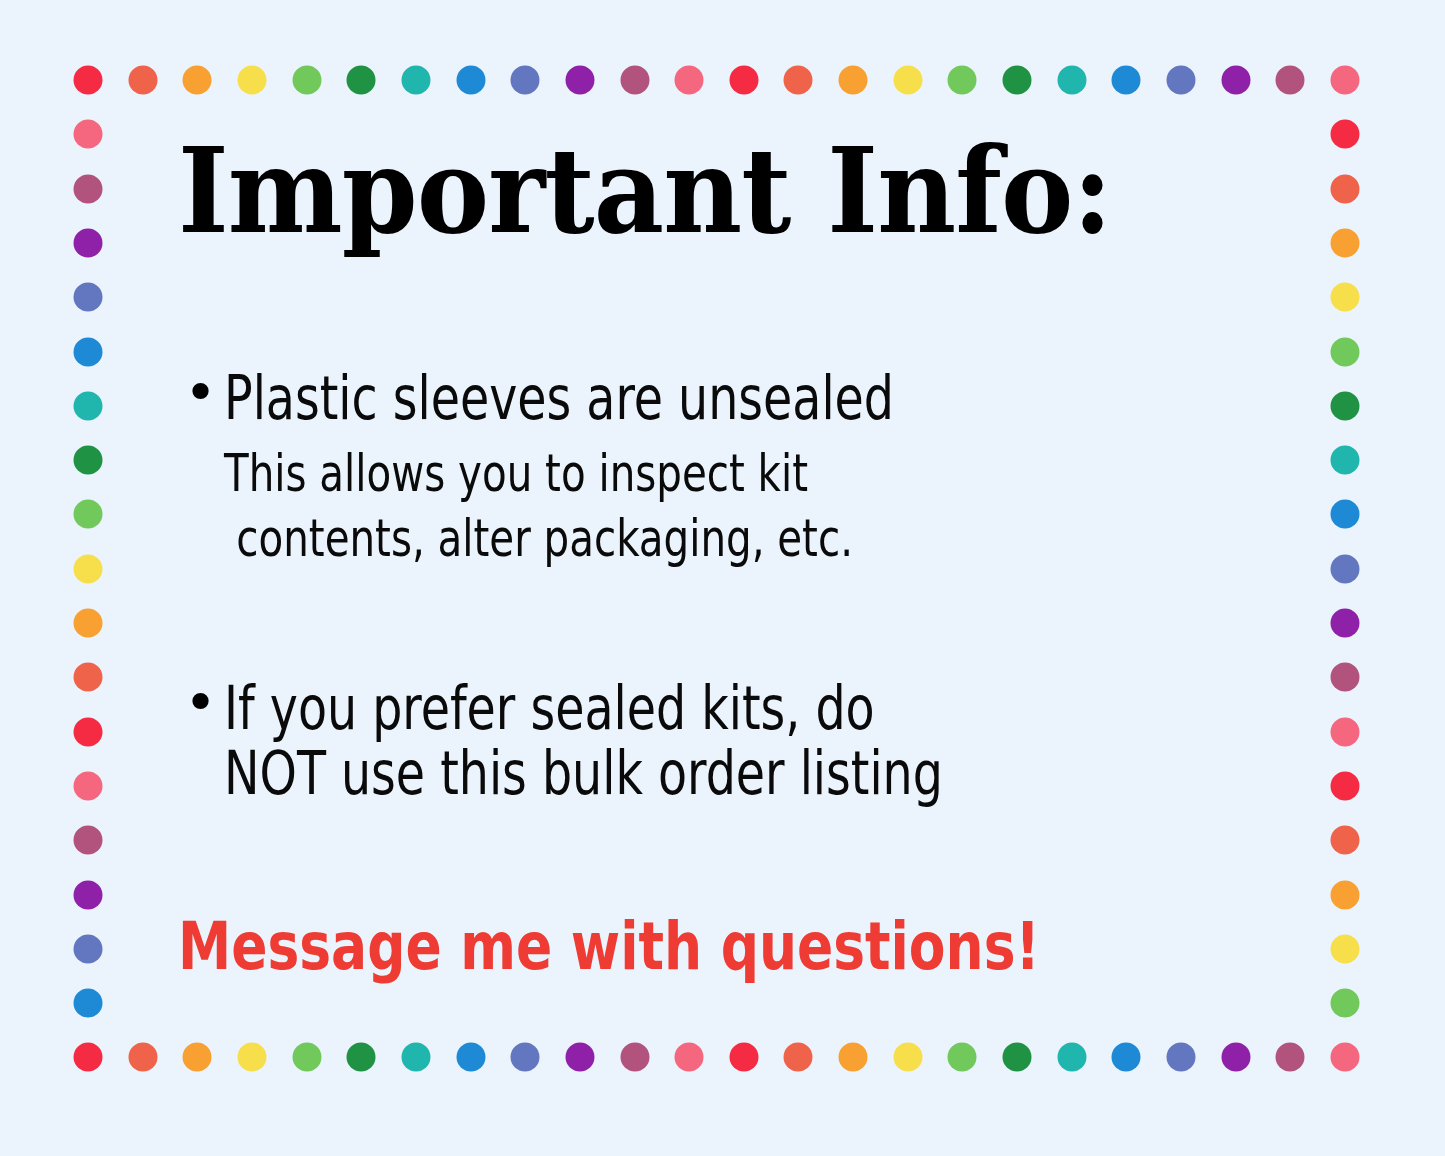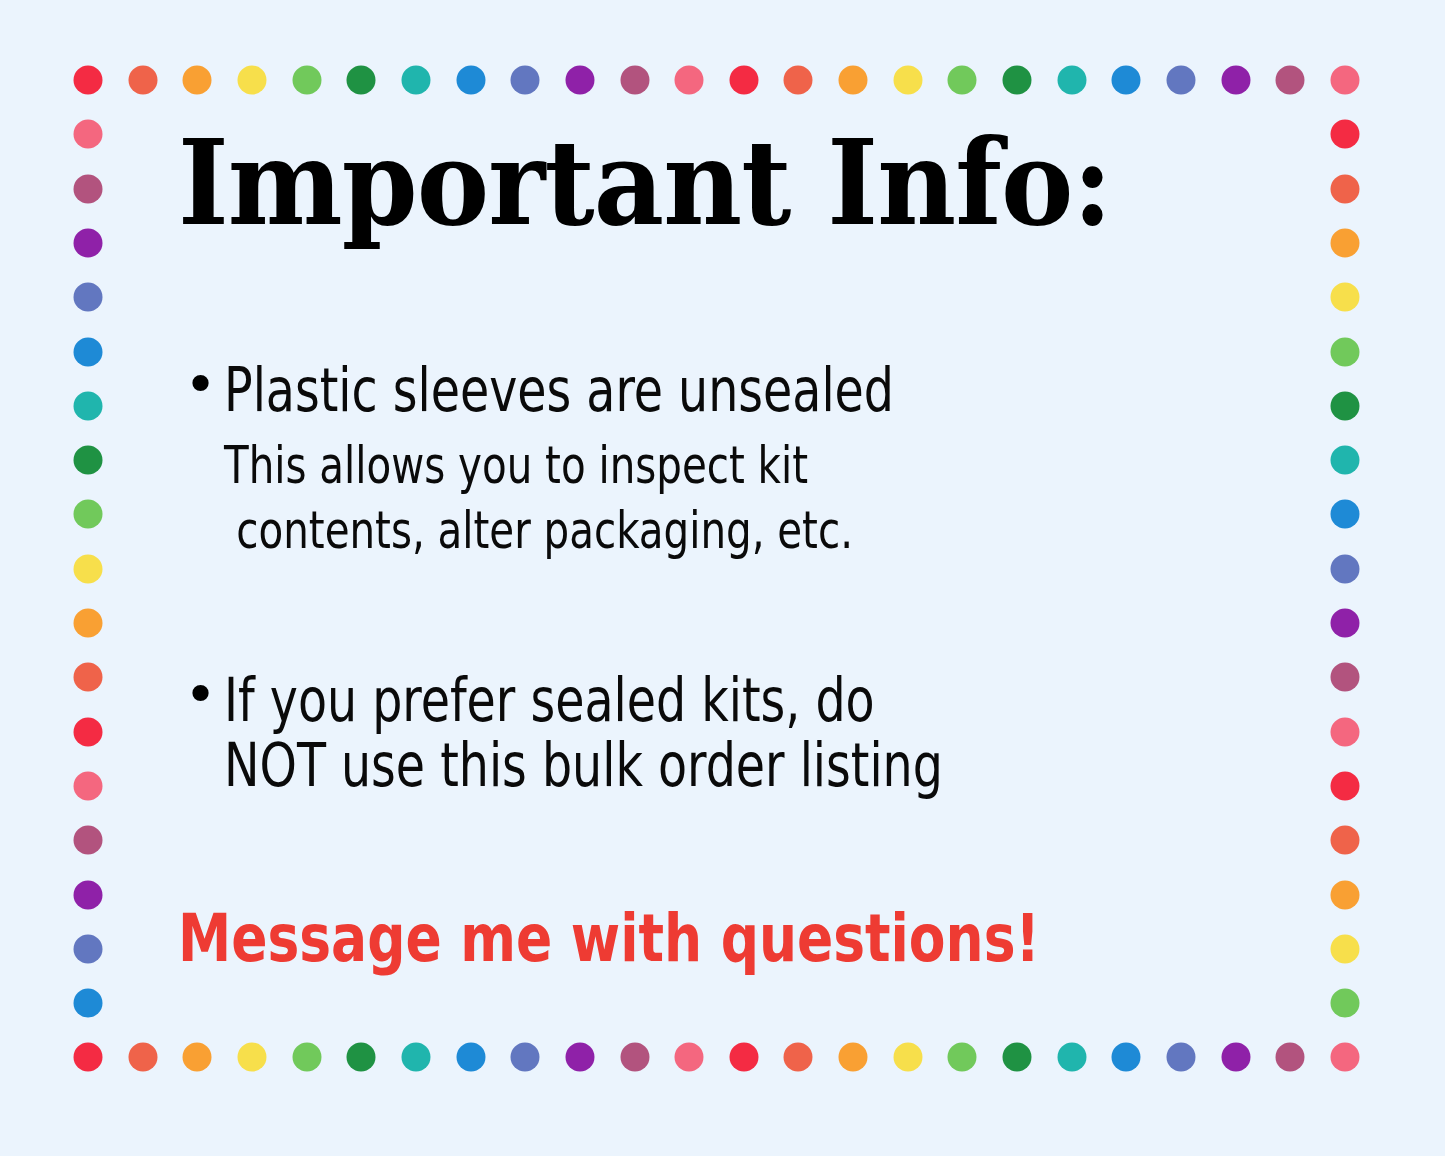--- a/index.html
+++ b/index.html
@@ -28,21 +28,21 @@
     width: 29px;
     height: 29px;
     border-radius: 50%;
     transform: translate(-50%, -50%);
   }
 
   
   #content {
     position: absolute;
     left: 118px;
-    top: 96px;
+    top: 104px;
     width: 1210px;
     height: 965px;
   }
 
   #title {
     position: absolute;
     left: 60px;
     top: 28px;
     width: 1095px;
     font-family: "DejaVu Serif", "Liberation Serif", serif;

